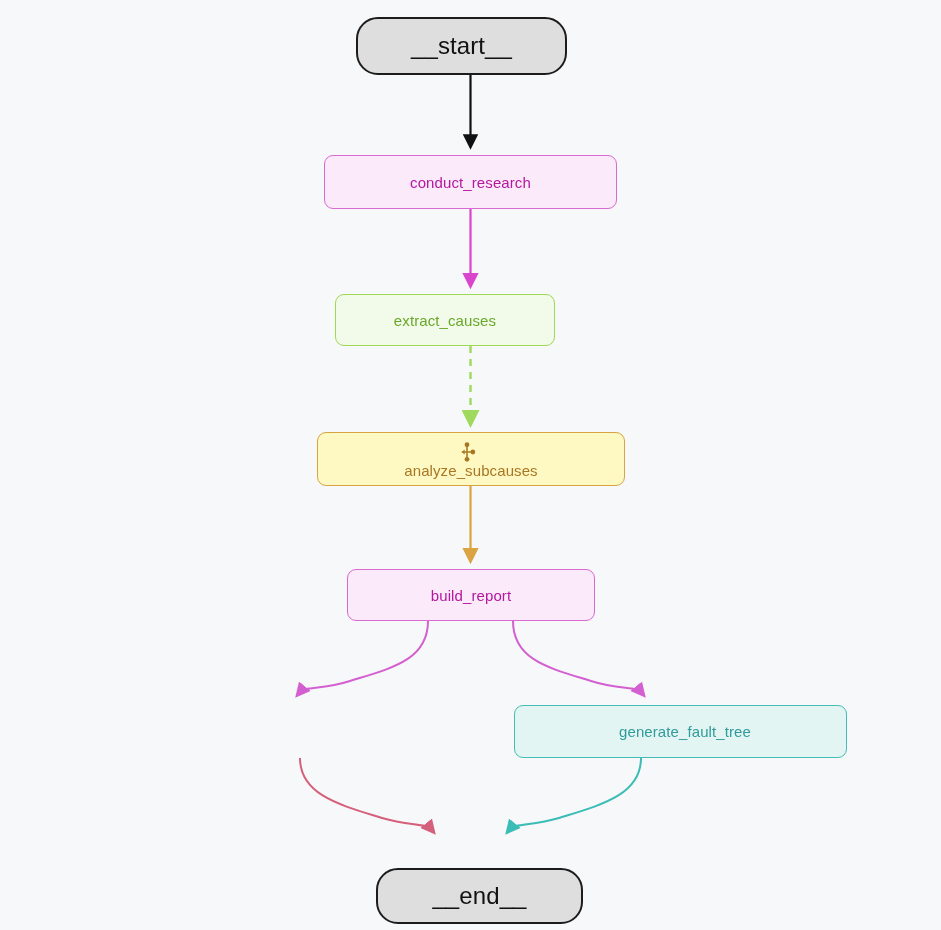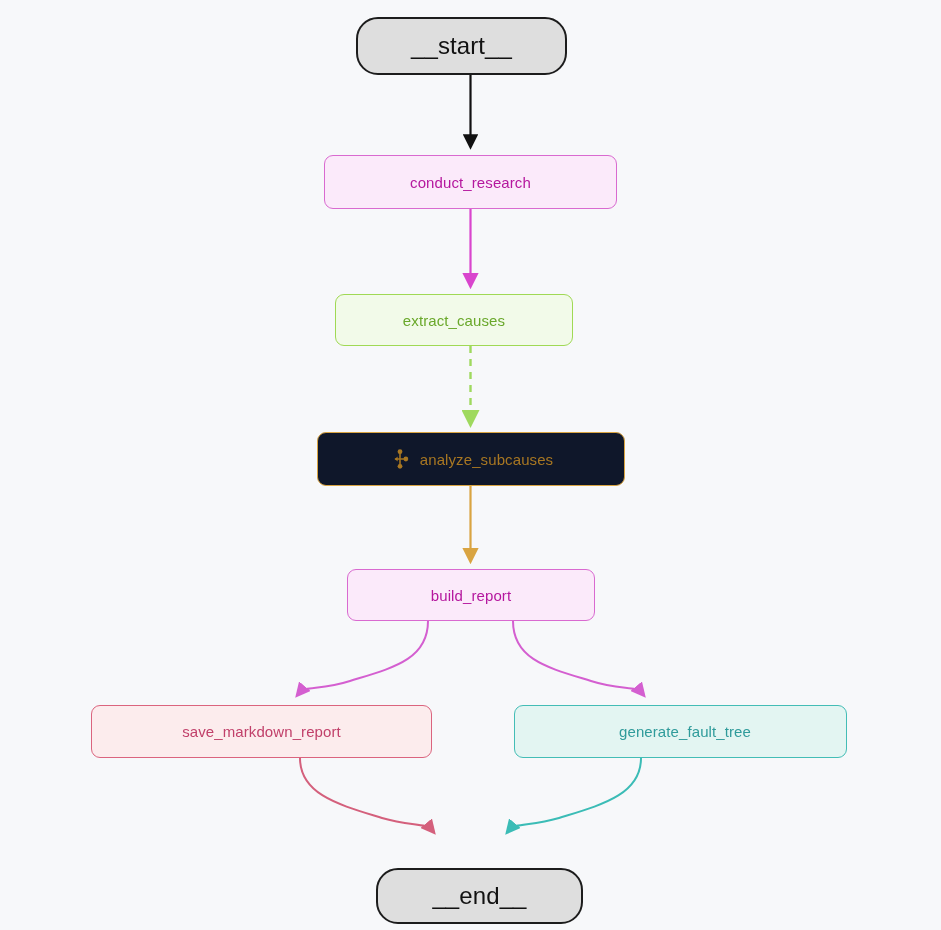--- a/index.html
+++ b/index.html
@@ -66,23 +66,24 @@
     background: #fbeafa;
     border-color: #d96ad0;
     color: #b5179e;
   }
   .node.n-extract_causes {
     background: #f2fae9;
     border-color: #a0d954;
     color: #6aa82b;
   }
   .node.n-analyze_subcauses {
-    background: #0f172a;
+    background: #fef9c3;
     border-color: #d9a441;
     color: #a87722;
+    flex-direction: column;
   }
   .node.n-build_report {
     background: #fbeafa;
     border-color: #d96ad0;
     color: #b5179e;
   }
   .node.n-save_markdown_report {
     background: #fceced;
     border-color: #db647e;
     color: #c1406a;
@@ -151,44 +152,41 @@
   </svg>
 
   <div class="node terminal" style="left:356px; top:17px; width:211px; height:58px;">
     <span class="node-label">__start__</span>
   </div>
 
   <div class="node process n-conduct_research" style="left:324px; top:155px; width:293px; height:54px;">
     <span class="node-label">conduct_research</span>
   </div>
 
-  <div class="node process n-extract_causes" style="left:335px; top:294px; width:238px; height:52px;">
+  <div class="node process n-extract_causes" style="left:335px; top:294px; width:220px; height:52px;">
     <span class="node-label">extract_causes</span>
   </div>
 
   <div class="node process n-analyze_subcauses" style="left:317px; top:432px; width:308px; height:54px;">
     <span class="subgraph-icon">
       <svg viewBox="0 0 24 24" width="22" height="22" xmlns="http://www.w3.org/2000/svg">
         <path d="M 12 5.5 L 12 10.5 M 12 13.5 L 12 18.5 M 16.5 12 L 7 12" stroke="#a87722" stroke-width="1.7" fill="none" stroke-linecap="round"></path>
         <path d="M 9.4 9.2 L 6.4 12 L 9.4 14.8 Z" fill="#a87722"></path>
         <circle cx="12" cy="4" r="2.6" fill="#a87722"></circle>
         <circle cx="12" cy="20" r="2.6" fill="#a87722"></circle>
         <circle cx="18.4" cy="12" r="2.6" fill="#a87722"></circle>
       </svg>
     </span>
     <span class="node-label">analyze_subcauses</span>
   </div>
 
   <div class="node process n-build_report" style="left:347px; top:569px; width:248px; height:52px;">
     <span class="node-label">build_report</span>
   </div>
 
-  <div class="node process n-save_markdown_report" style="left:91px; top:705px; width:341px; height:53px;">
-    <span class="node-label">save_markdown_report</span>
-  </div>
 
   <div class="node process n-generate_fault_tree" style="left:514px; top:705px; width:333px; height:53px;">
     <span class="node-label">generate_fault_tree</span>
   </div>
 
   <div class="node terminal" style="left:376px; top:868px; width:207px; height:56px;">
     <span class="node-label">__end__</span>
   </div>
 
 </div>

